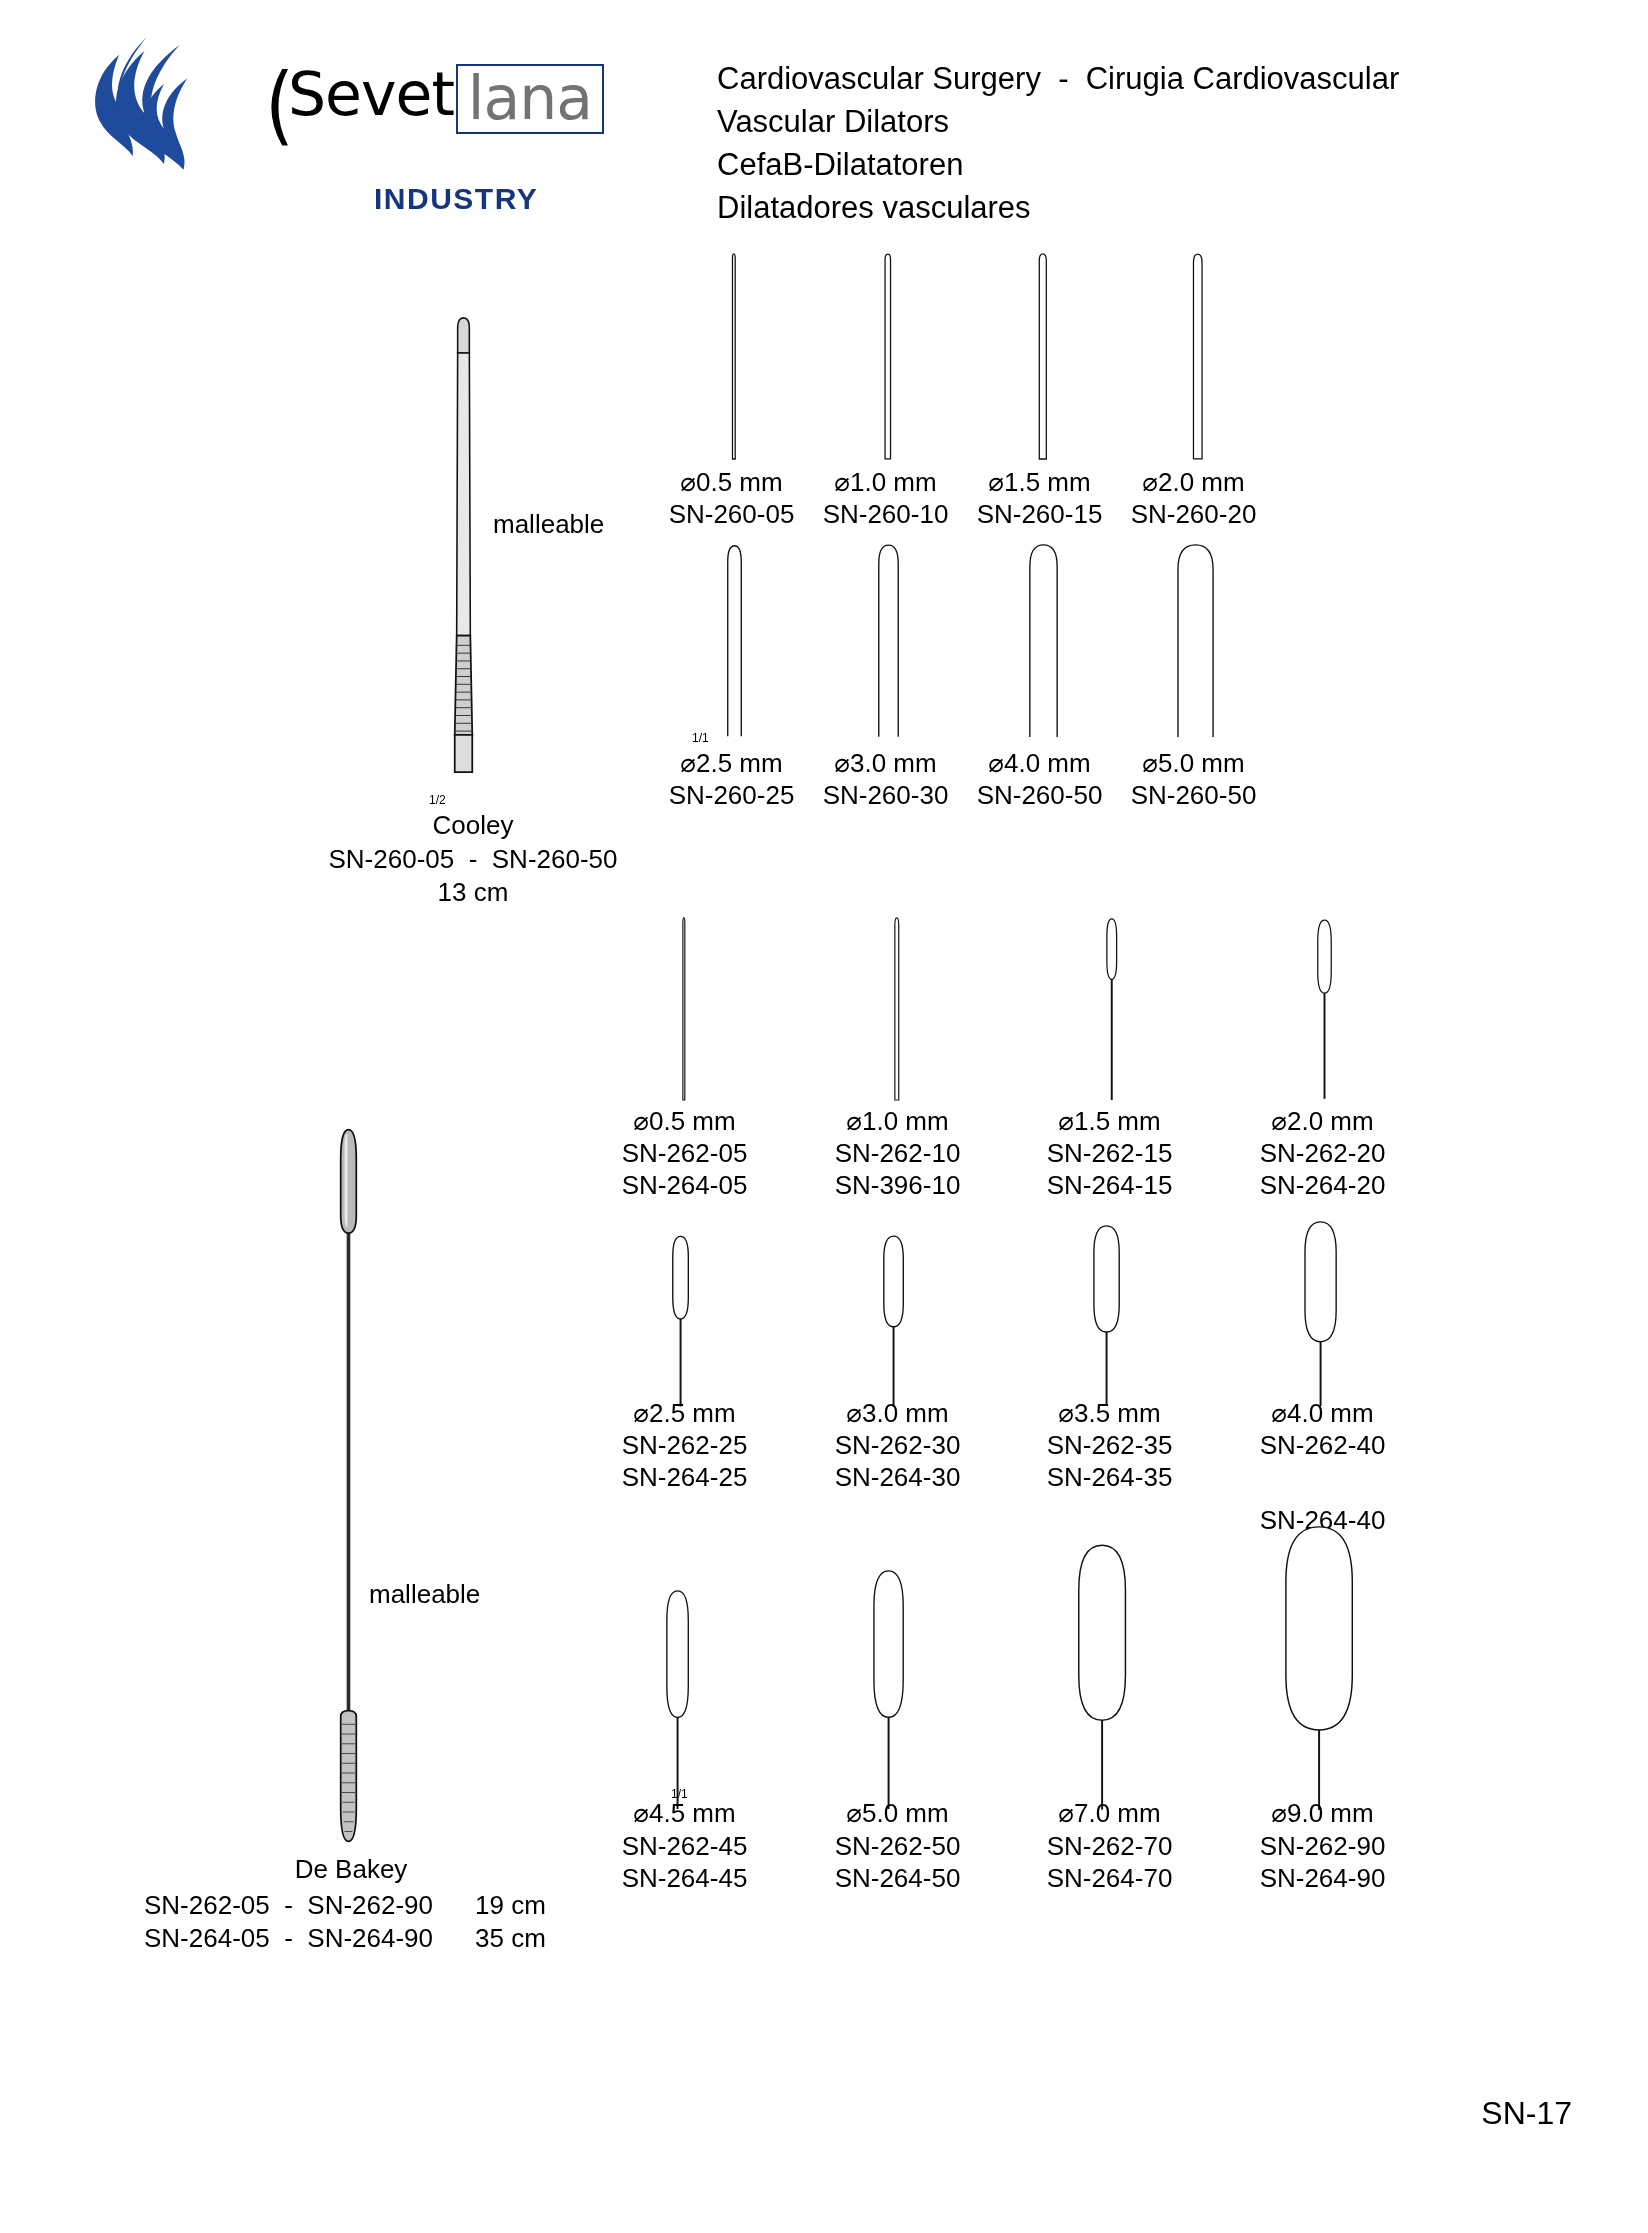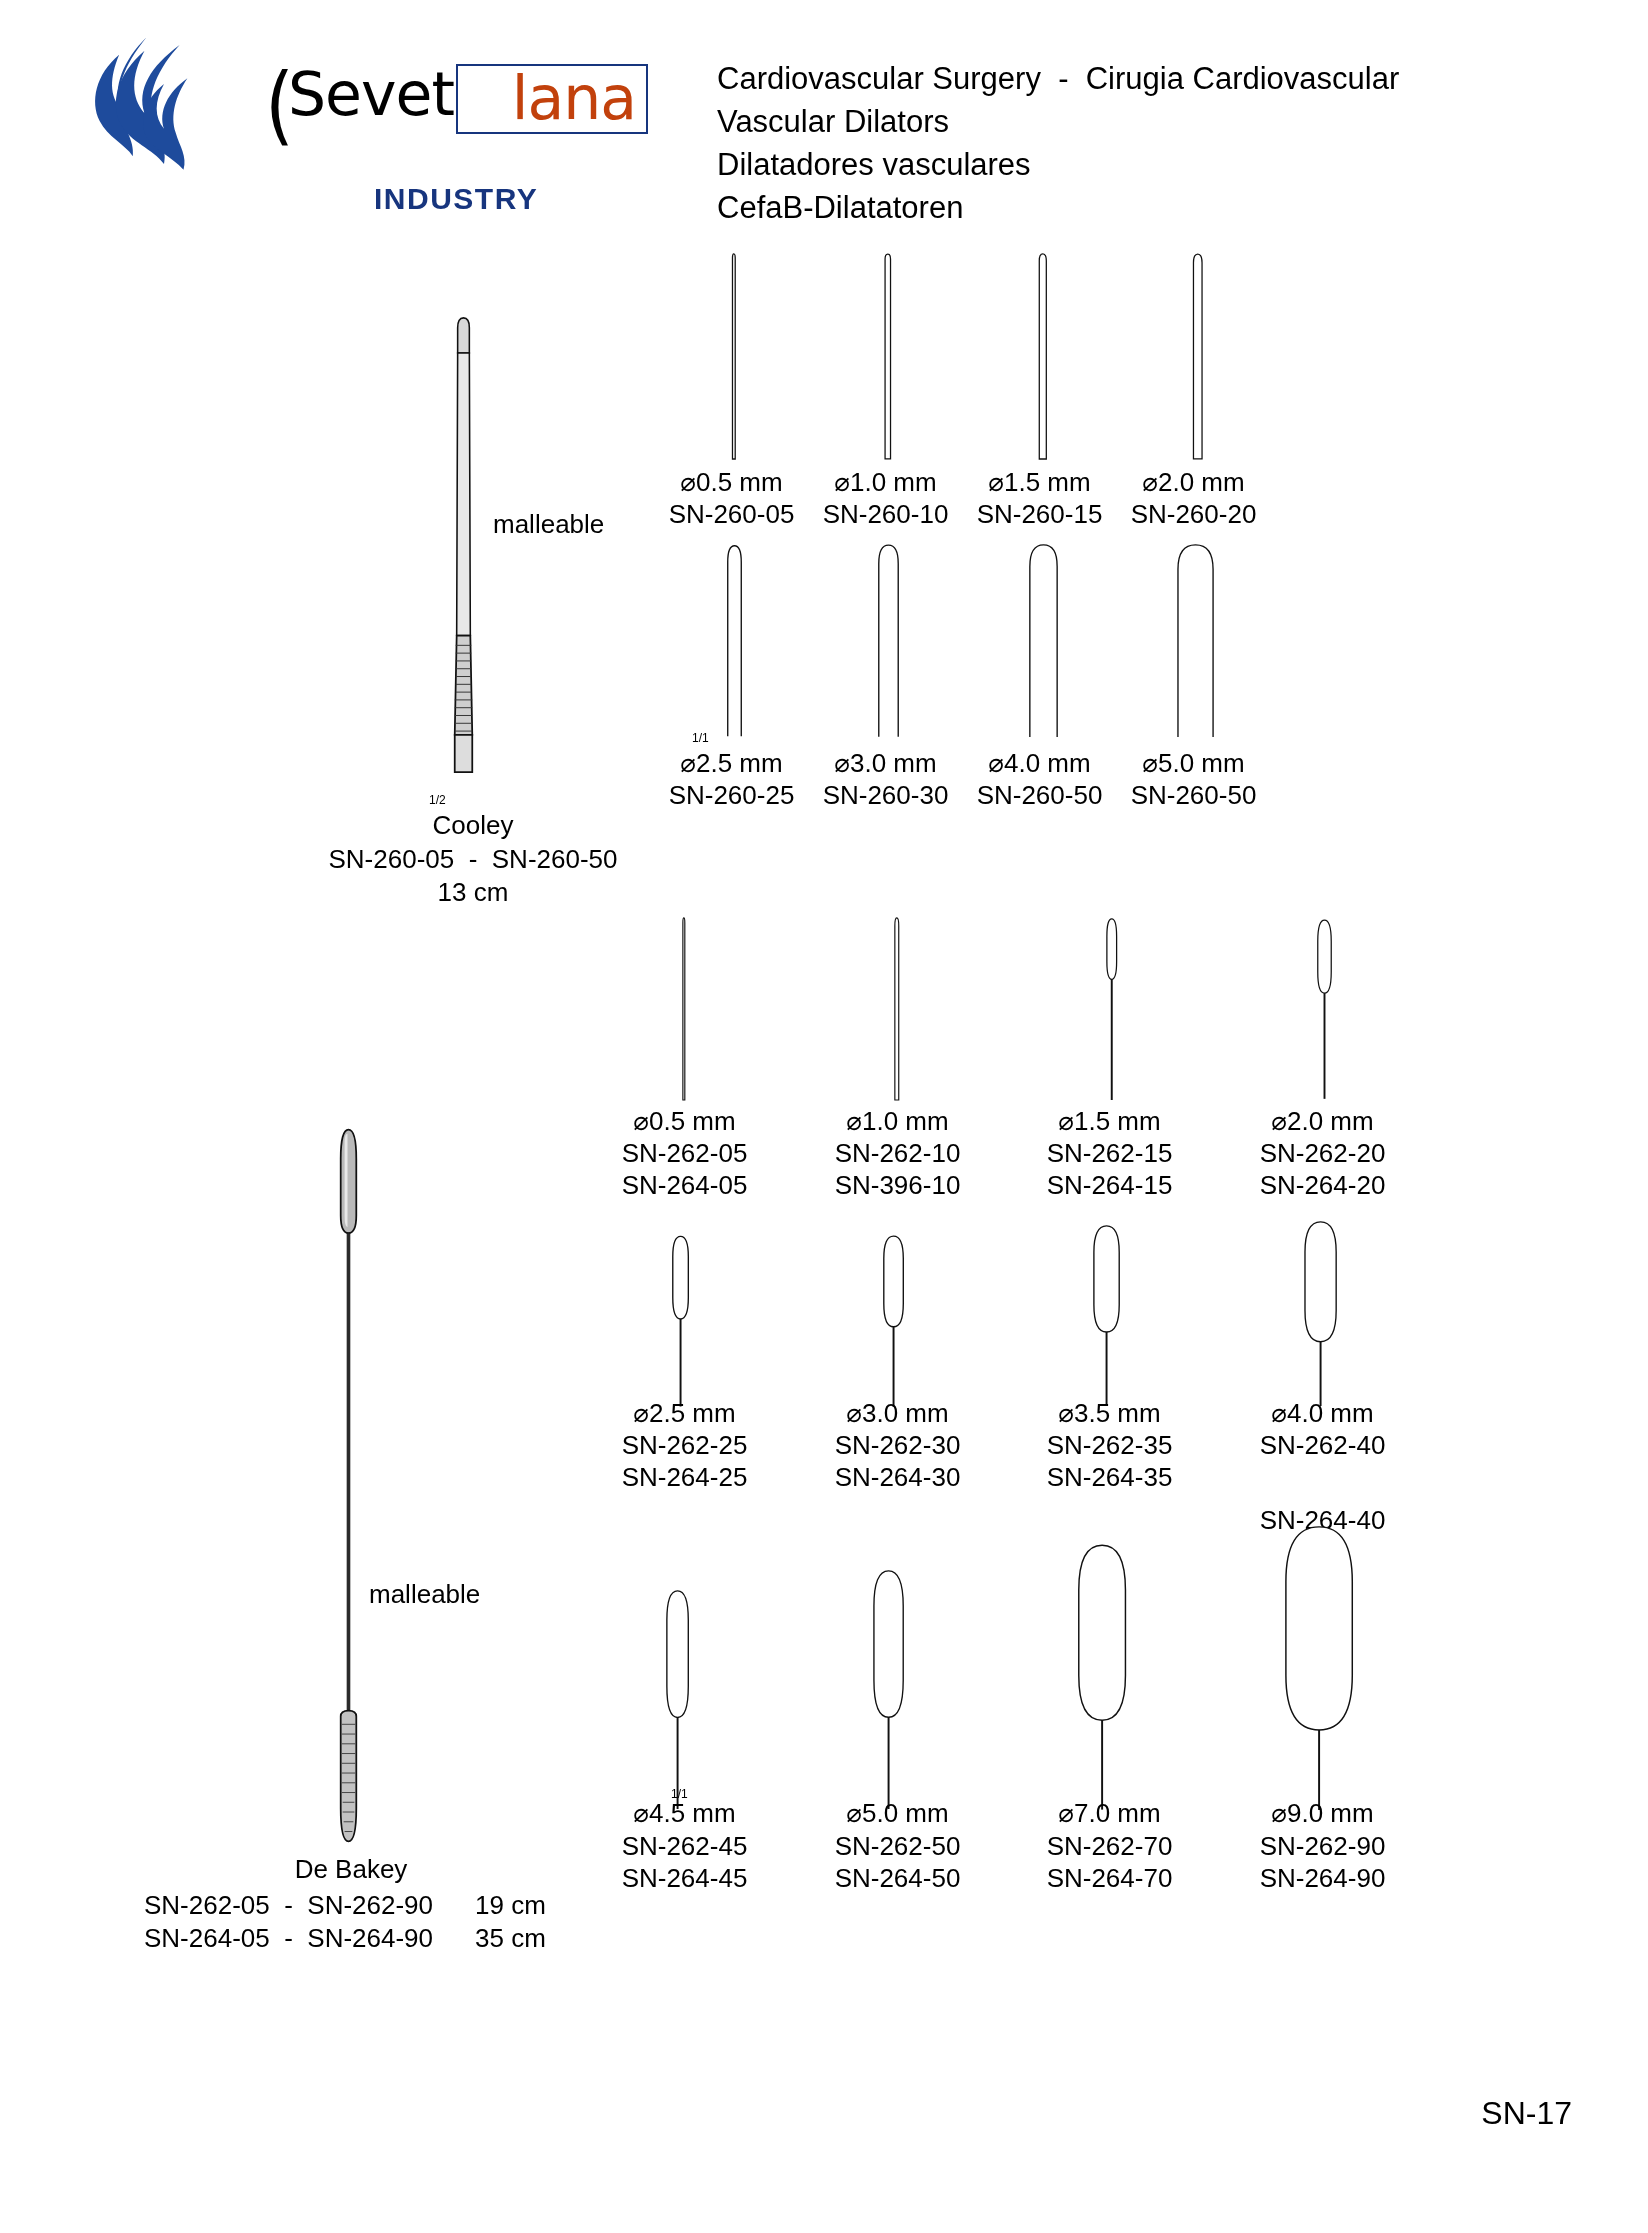--- a/index.html
+++ b/index.html
@@ -34,21 +34,21 @@
     font-family: "DejaVu Sans", sans-serif; color: #000; font-weight: 400;
   }
   #logo-lana-box {
     border: 2.9px solid #17357e;
     padding: 2px 9.8px 3.9px 9.8px;
     margin-left: 2px;
     line-height: 1.0;
   }
   #logo-lana {
     font-size: 60px; line-height: 1.0; letter-spacing: -1px;
-    font-family: "DejaVu Sans", sans-serif; color: #c2410c; font-weight: 400; margin-left: 44px;
+    font-family: "DejaVu Sans", sans-serif; color: #737373; font-weight: 400;
   }
   #logo-industry {
     position: absolute; left: 374px; top: 182px;
     font-size: 30px; font-weight: bold; letter-spacing: 1.5px;
     color: #17357e;
   }
 
   #header-titles {
     position: absolute; left: 717px; top: 57px;
     line-height: 43px;
@@ -97,22 +97,22 @@
     <span id="logo-sevet">Sevet</span>
     <span id="logo-lana-box">
       <span id="logo-lana">lana</span>
     </span>
   </div>
   <div id="logo-industry">INDUSTRY</div>
 
   <div id="header-titles">
     <div>Cardiovascular Surgery  -  Cirugia Cardiovascular</div>
     <div>Vascular Dilators</div>
+    <div>CefaB-Dilatatoren</div>
     <div>Dilatadores vasculares</div>
-    <div>CefaB-Dilatatoren</div>
   </div>
 </div>
 
 <div class="instr" style="left:444px; top:314px;">
   <svg width="39" height="497" viewBox="0 0 40 510">
 
     <path d="M14 14 Q14 4 20 4 Q26 4 26 14 L26 40 L14 40 Z" fill="#d8d8d8" stroke="#111" stroke-width="1.6"></path>
 
     <path d="M14 40 L13 330 L27 330 L26 40 Z" fill="#e8e8e8" stroke="#111" stroke-width="1.6"></path>
 

